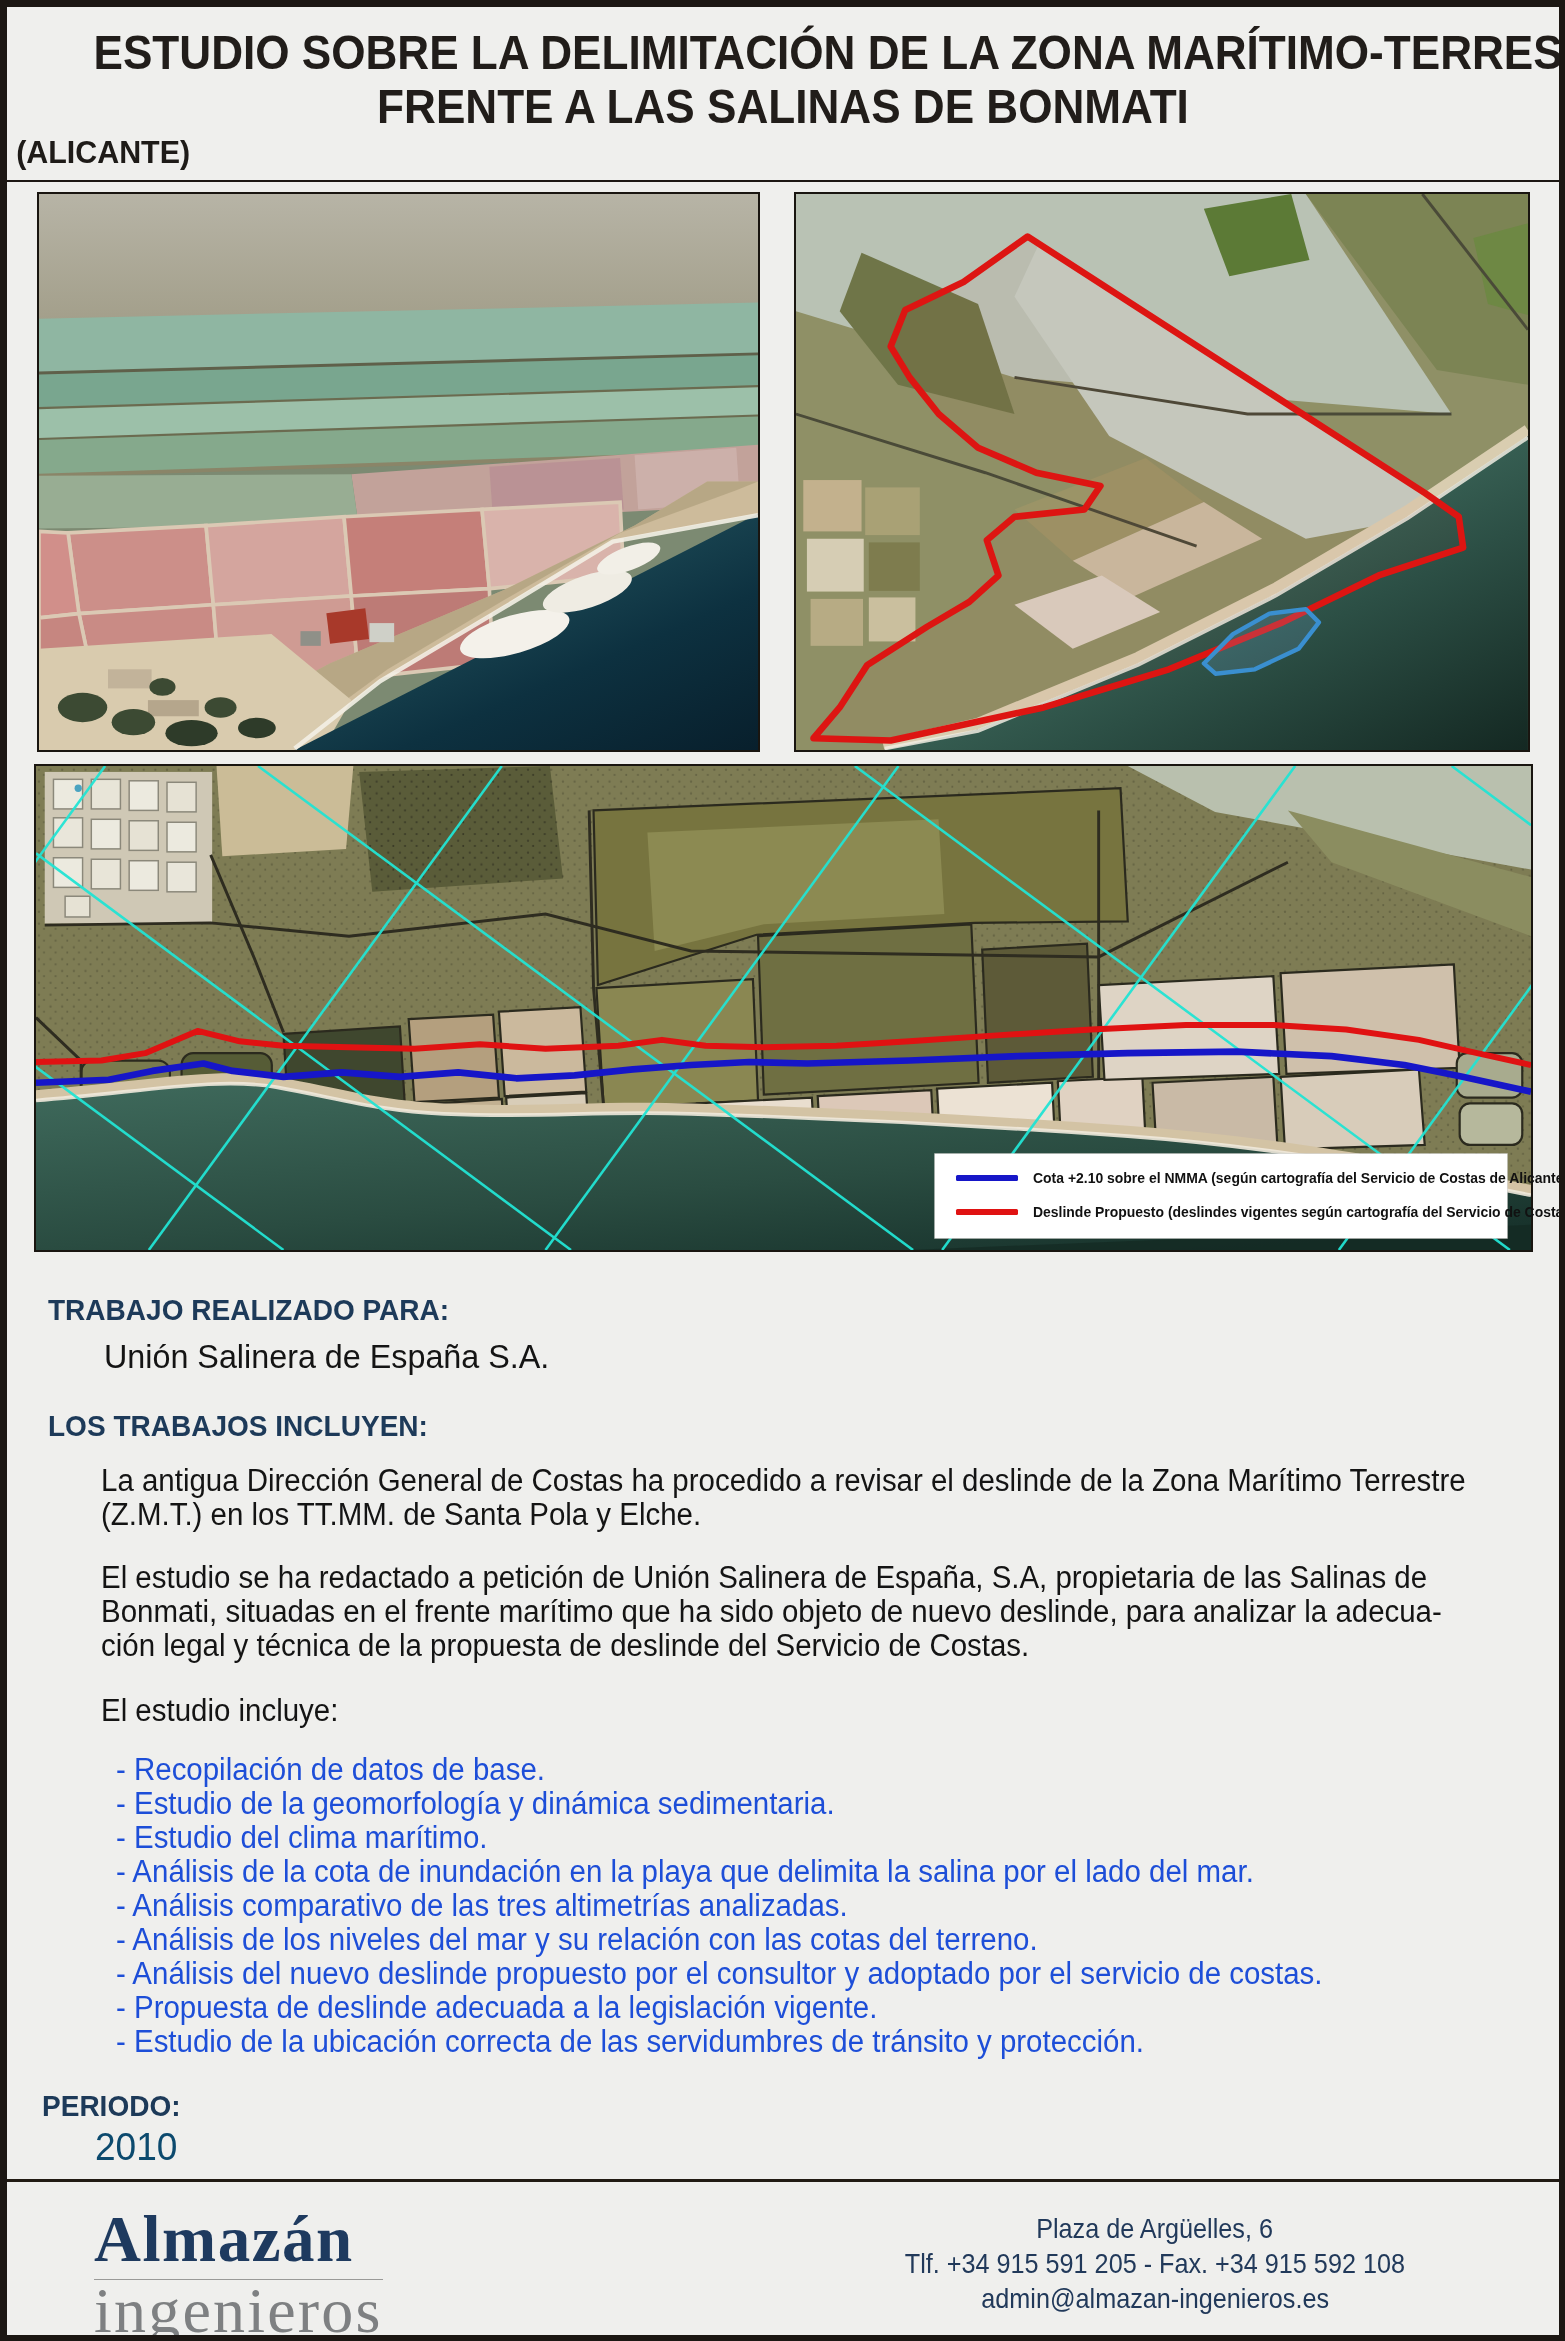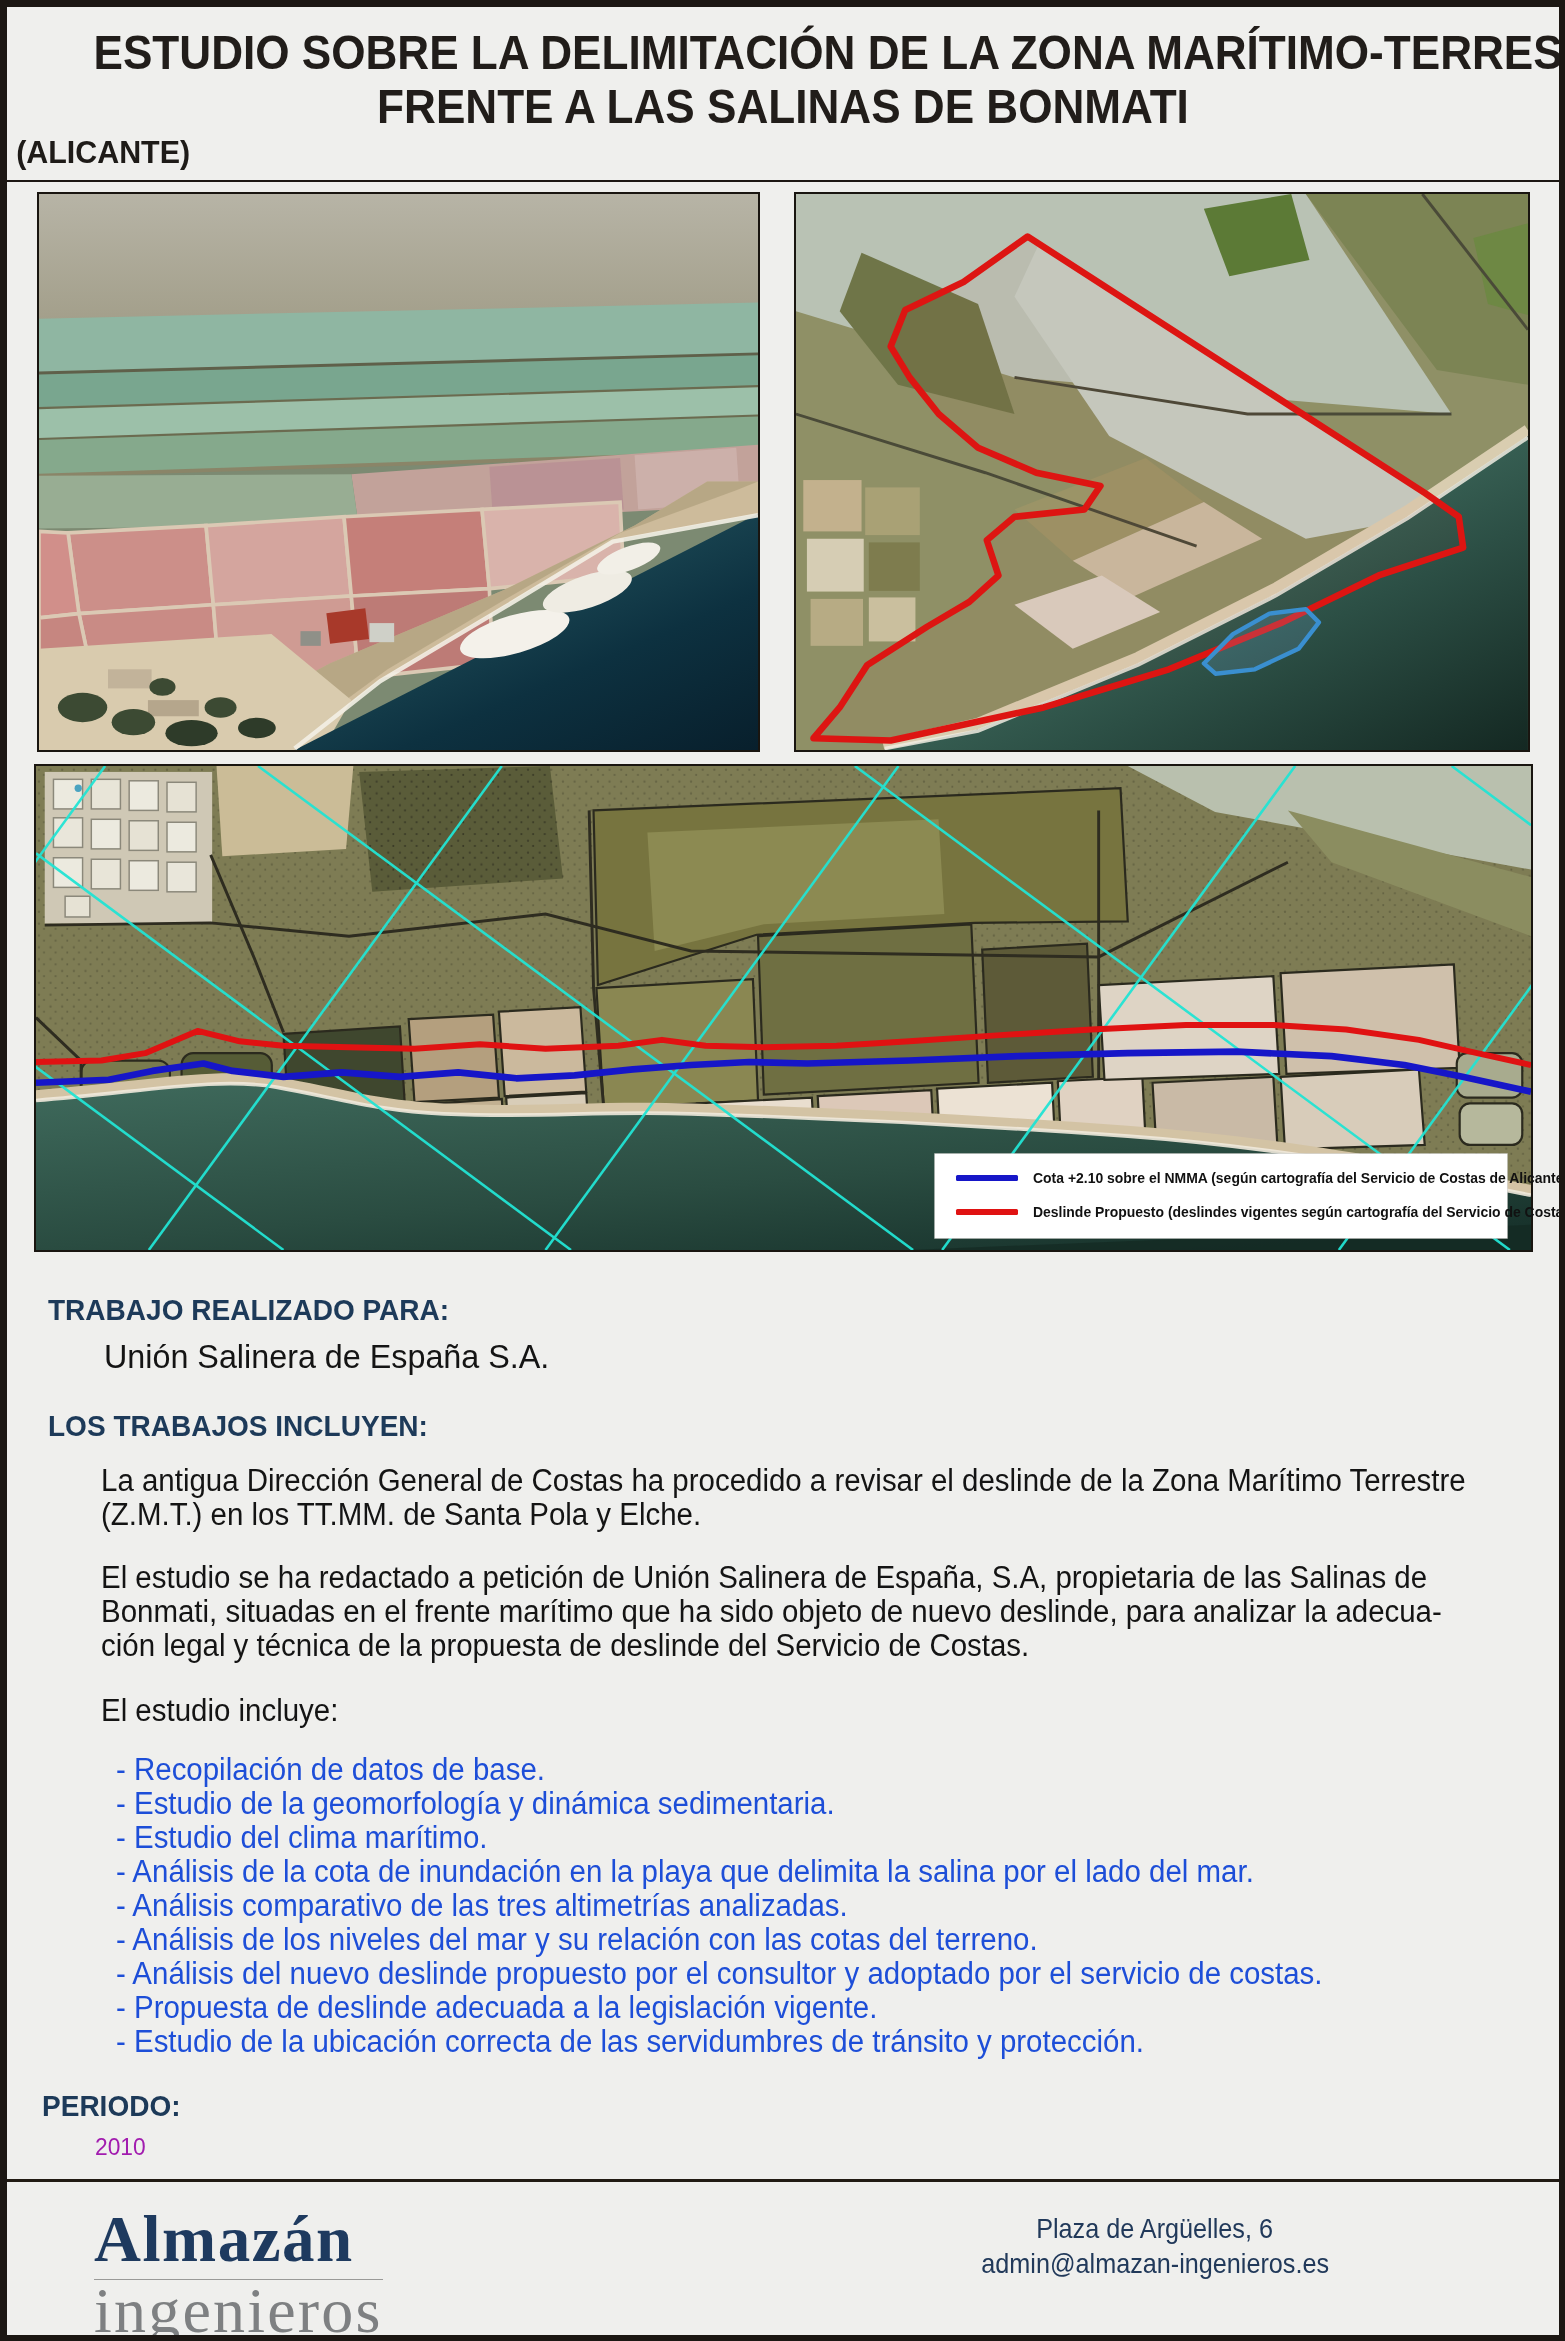--- a/index.html
+++ b/index.html
@@ -38,21 +38,21 @@
   .h-navy{font-size:29.5px;font-weight:bold;color:#1d3a59;line-height:34px;}
   .sec-client-h{margin:41px 0 0 41px;}
   .sec-client-n{margin:10.3px 0 0 97px;font-size:34px;line-height:38px;color:#141414;}
   .sec-works-h{margin:34px 0 0 41px;}
   .para{margin-left:94px;font-size:31px;line-height:34px;color:#141414;}
   .para.p1{margin-top:20.6px;}
   .para.p2{margin-top:29.5px;}
   .para.incl{margin-top:31px;}
   .bullets{margin:25px 5px 0 109px;font-size:31px;line-height:34px;color:#1d4ed8;}
   .periodo-h{margin:29.5px 0 0 35px;}
-  .periodo-v{margin:5.9px 0 0 88px;font-size:24px;line-height:37px;color:#a21caf;}
+  .periodo-v{margin:5.9px 0 0 88px;font-size:39px;line-height:37px;color:#0c4a6e;}
 
   .footer-rule{border-top:3.7px solid #221b14;margin-top:13.3px;}
   .footer{display:flex;align-items:flex-start;}
   .logo-block{margin:25px 0 0 87px;font-family:"Liberation Serif",serif;}
   .logo-top{font-size:65px;line-height:65px;font-weight:bold;color:#1e3a5f;letter-spacing:1.5px;}
   .logo-rule{width:289px;border-top:1.5px solid #9a9a98;margin-top:7.4px;}
   .logo-bottom{font-size:64px;line-height:52px;color:#7e8082;letter-spacing:2.2px;margin-top:4.4px;}
   .contact-block{margin-left:auto;margin-right:32px;width:744px;text-align:center;margin-top:16px;color:#21395a;}
   .company{font-size:29.5px;font-weight:bold;line-height:35px;color:#1d3a59;}
   .contact-line{font-size:28px;line-height:35px;text-align:center;}
@@ -337,19 +337,20 @@
 
   <div class="footer-rule"></div>
   <div class="footer">
     <div class="logo-block">
       <div class="logo-top">Almazán</div>
       <div class="logo-rule"></div>
       <div class="logo-bottom">ingenieros</div>
     </div>
     <div class="contact-block">
       <div class="contact-line first"><span class="cxc">Plaza de Argüelles, 6</span></div>
+      <div class="contact-line"><span class="cxc">Tlf. +34 915 591 205 - Fax. +34 915 592 108</span></div>
       <div class="contact-line"><span class="cxc">admin@almazan-ingenieros.es</span></div>
 
     </div>
   </div>
 
 </div>
 
 
 </body></html>

